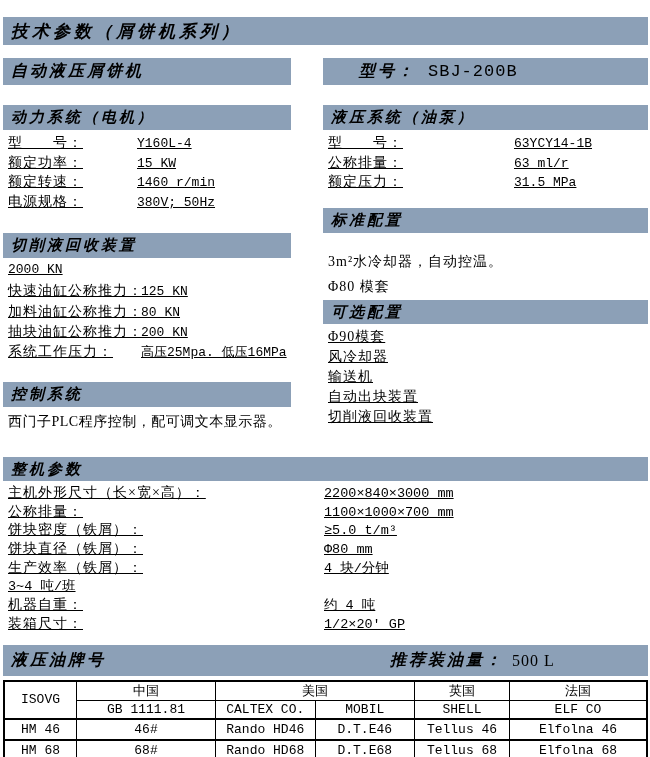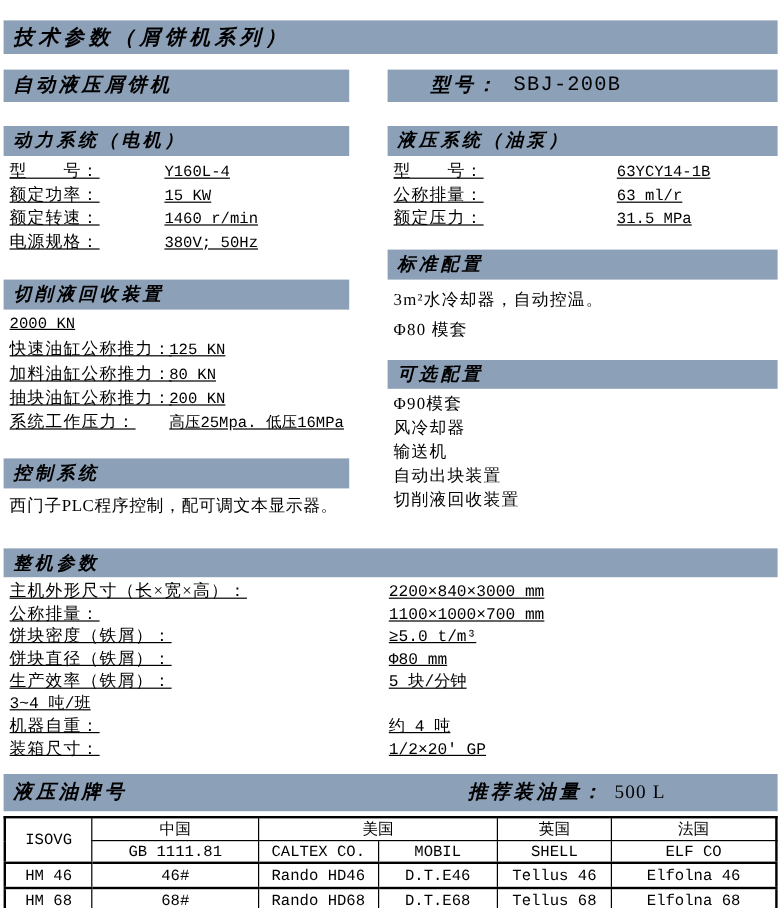--- a/index.html
+++ b/index.html
@@ -27,23 +27,23 @@
   .left-col{left:3px;width:288px;}
   .right-col{left:323px;width:325px;}
 
   .motor .spec-row{height:19.5px;}
   .motor .lbl{width:129px;}
   .pump .spec-row{height:19.5px;}
   .pump .lbl{width:186px;}
   .sys .spec-row{height:20.3px;}
   .sys .lbl{width:133px;}
   .std .item{height:25px;display:flex;align-items:center;}
-  .std .rows{margin-top:4px;}
+  .std .rows{margin-top:16px;}
   .opt .item{height:20px;display:flex;align-items:center;}
-  .opt .rows{margin-top:3px;}
+  .opt .rows{margin-top:3px;text-decoration:underline;}
   .ctrl .text{font-size:14px;padding-left:5px;margin-top:6px;letter-spacing:0.5px;white-space:nowrap;}
   .machine .spec-row{height:18.7px;}
   .machine .lbl{width:316px;}
   .machine .rows{margin-top:3px;}
   .machine .val{font-size:13.5px;}
 
   
   .model-bar{padding-left:36px;}
   .model-bar .m-val{font-family:"Liberation Mono",monospace;font-weight:normal;font-style:normal;
     font-size:17px;letter-spacing:1px;margin-left:12px;}
@@ -180,21 +180,21 @@
       <div class="spec-row">
         <span class="lbl">饼块密度（铁屑）：</span>
         <span class="val">≥5.0 t/m³</span>
       </div>
       <div class="spec-row">
         <span class="lbl">饼块直径（铁屑）：</span>
         <span class="val">Φ80 mm</span>
       </div>
       <div class="spec-row">
         <span class="lbl">生产效率（铁屑）：</span>
-        <span class="val">5 块/分钟</span>
+        <span class="val">4 块/分钟</span>
       </div>
       <div class="spec-row">
         <span class="val">3~4 吨/班</span>
       </div>
       <div class="spec-row">
         <span class="lbl">机器自重：</span>
         <span class="val">约 4 吨</span>
       </div>
       <div class="spec-row">
         <span class="lbl">装箱尺寸：</span>

